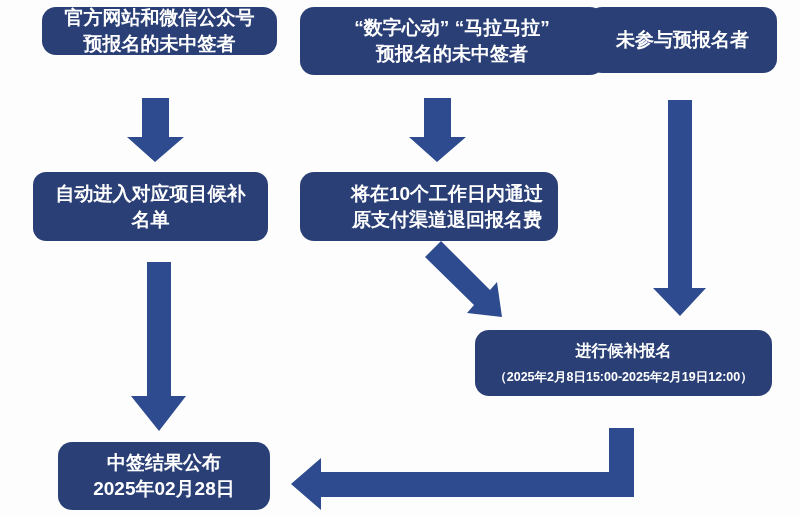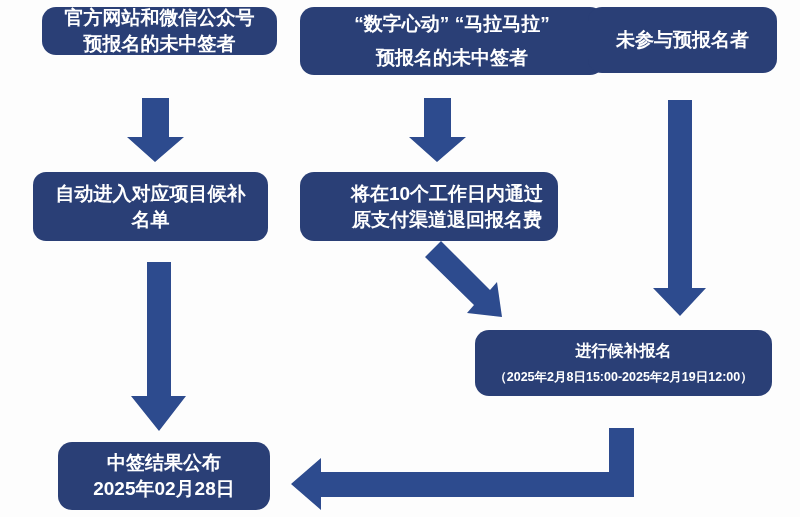--- a/index.html
+++ b/index.html
@@ -16,21 +16,21 @@
   .arrows{position:absolute;left:0;top:0;width:800px;height:517px;display:block;}
   .box{
     position:absolute;background:var(--box);color:var(--text);
     border-radius:14px;display:flex;flex-direction:column;
     align-items:center;justify-content:center;text-align:center;
     font-weight:bold;font-size:19px;line-height:1.35;box-sizing:border-box;
     padding:4px 8px;
   }
   .box .line{white-space:nowrap;}
   .box-website   {left:33px;  top:7px;   width:235px; height:48px;margin-left:9px;}
-  .box-apps      {left:300px; top:7px;   width:304px; height:68px;justify-content:space-between;}
+  .box-apps      {left:300px; top:7px;   width:304px; height:68px;}
   .box-noprereg  {left:588px; top:7px;   width:189px; height:66px;}
   .box-waitlist  {left:33px;  top:172px; width:235px; height:69px;border-radius:13px;}
   .box-refund    {left:300px; top:172px; width:258px; height:69px;padding-left:44px;}
   .box-makeup    {left:475px; top:330px; width:297px; height:66px;}
   .box-result    {left:58px;  top:442px; width:212px; height:68px;}
   .box-makeup .title{font-size:16px;line-height:1.2;}
   .box-makeup .period{font-size:12.5px;line-height:1.3;margin-top:9px;white-space:nowrap;}
 </style>
 </head>
 <body>

